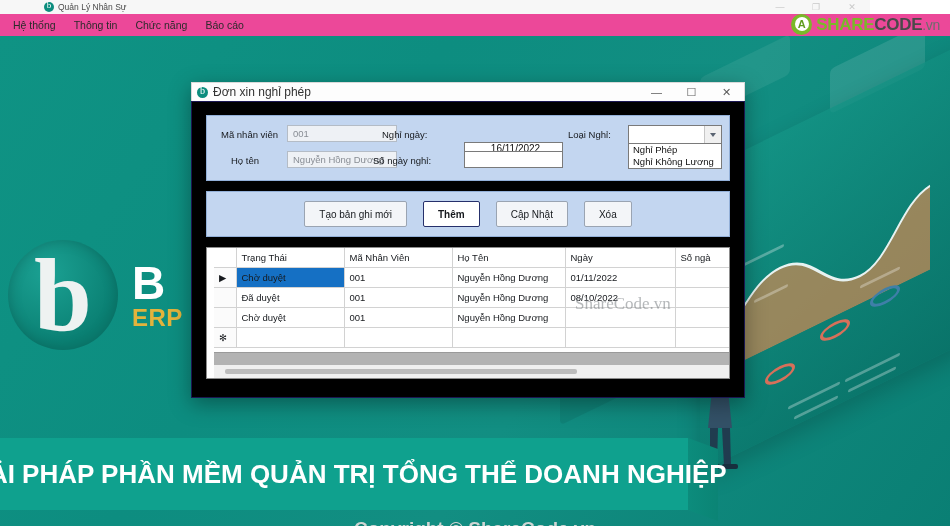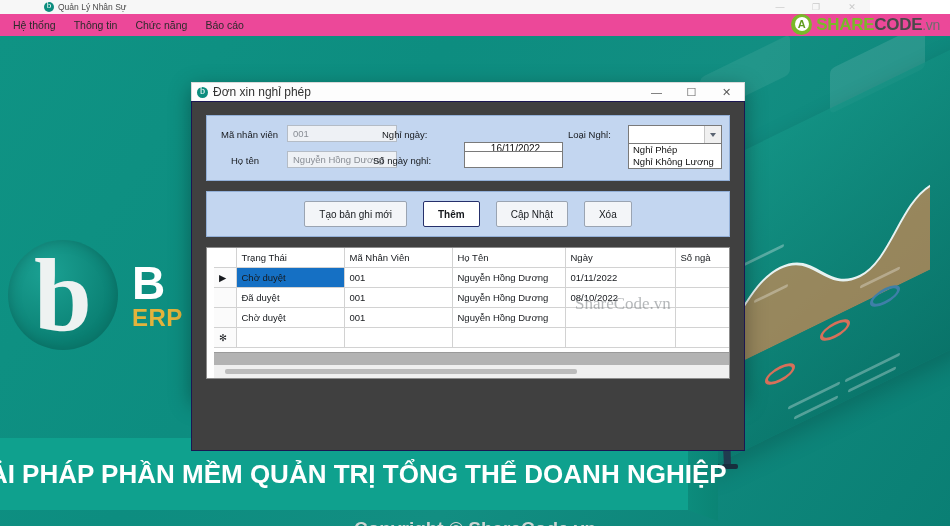--- a/index.html
+++ b/index.html
@@ -184,21 +184,21 @@
     font-size: 10px; line-height: 14px; color: #fff; text-align: center;
     font-family: "Liberation Serif", serif;
   }
   #dlg-title-bar .dlg-title-text { font-size: 12px; color: #333; }
   #dlg-win-controls { margin-left: auto; display: flex; height: 19px; }
   #dlg-win-controls .wc {
     width: 35px; height: 19px; display: flex; align-items: center;
     justify-content: center; font-size: 11px; color: #5a5a5a;
   }
   #dlg-body {
-    height: 350px; background: #404040;
+    height: 297px; background: #000000;
     border: 1px solid #1b1752;
     padding: 13px 14px;
   }
   .panel {
     background: #c3d6f0; border: 1px solid #93b0d8;
   }
   #form-panel { height: 66px; position: relative; }
   #action-panel {
     height: 46px; margin-top: 10px;
     display: flex; align-items: center; justify-content: center; gap: 16px;

